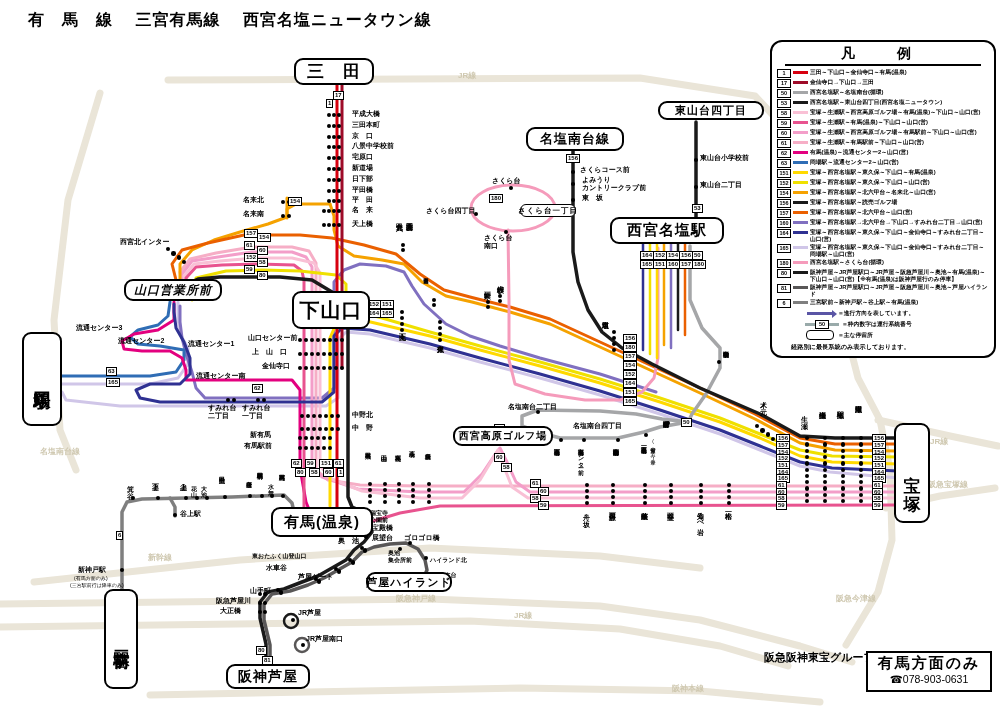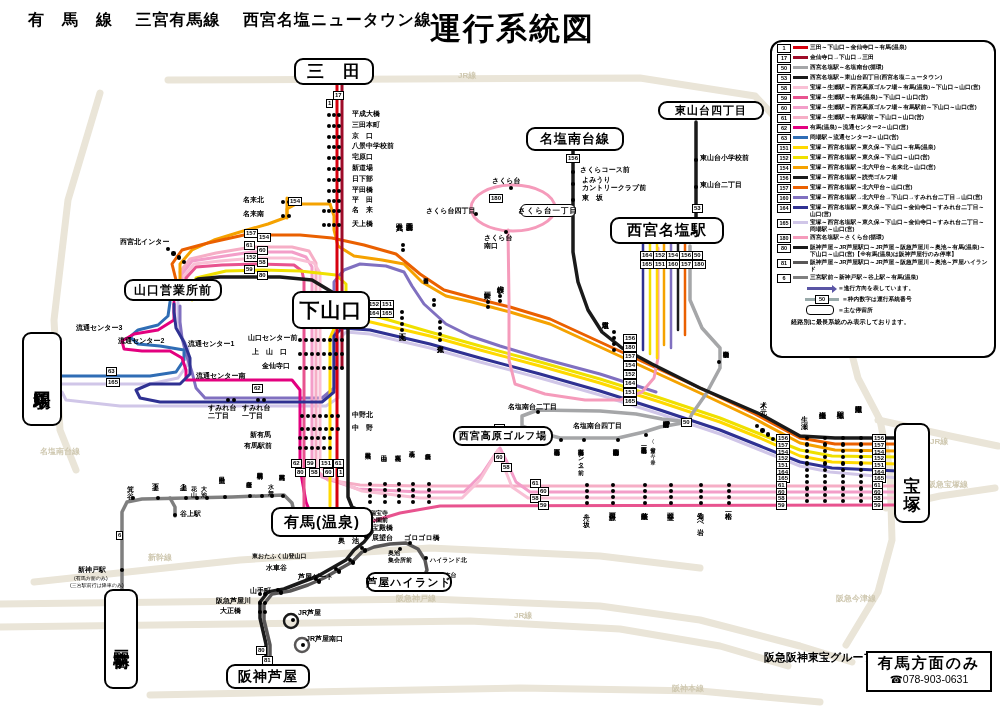--- a/index.html
+++ b/index.html
@@ -46,21 +46,20 @@
   #office-box{position:absolute;left:866px;top:651px;width:126px;height:41px;border:2.5px solid #000;
               box-sizing:border-box;text-align:center;z-index:9;background:#fff}
   #office-box .a{font-size:15px;font-weight:700;line-height:19px;letter-spacing:2px}
   #office-box .b{font-size:10.5px;font-weight:400;line-height:14px}
 </style>
 </head>
 <body>
 
 <div id="page">
   <div class="t1">有　馬　線　 三宮有馬線　 西宮名塩ニュータウン線</div>
-  <div class="tmain">運行系統図</div>
 
   <div id="map">
       <svg width="1000" height="706" viewBox="0 0 1000 706" id="rail-svg">
         <polyline points="168,80 640,78 755,96 798,142 818,214 838,300 858,378 880,420 890,470 892,540 878,592 846,645" fill="none" stroke="#eae5d8" stroke-width="7" stroke-linejoin="round" stroke-linecap="round"></polyline>
         <polyline points="100,93 68,200 54,320 60,430 76,470" fill="none" stroke="#eae5d8" stroke-width="7" stroke-linejoin="round" stroke-linecap="round"></polyline>
         <polyline points="34,582 240,560 430,548 600,556 700,568" fill="none" stroke="#eae5d8" stroke-width="7" stroke-linejoin="round" stroke-linecap="round"></polyline>
         <polyline points="0,604 430,599 600,606 700,620 800,646 852,662" fill="none" stroke="#eae5d8" stroke-width="7" stroke-linejoin="round" stroke-linecap="round"></polyline>
         <polyline points="0,627 470,621 620,629 720,646 788,666" fill="none" stroke="#eae5d8" stroke-width="7" stroke-linejoin="round" stroke-linecap="round"></polyline>
         <polyline points="150,695 520,688 700,691 820,702" fill="none" stroke="#eae5d8" stroke-width="7" stroke-linejoin="round" stroke-linecap="round"></polyline>
         <polyline points="886,508 940,496 995,488" fill="none" stroke="#eae5d8" stroke-width="7" stroke-linejoin="round" stroke-linecap="round"></polyline>
@@ -545,21 +544,21 @@
       <div class="badge" style="left: 872px; top: 488px;">60</div>
       <div class="badge" style="left: 872px; top: 494px;">58</div>
       <div class="badge" style="left: 872px; top: 501px;">59</div>
       <div class="badge" style="left: 116px; top: 531px;">6</div>
       <div class="badge" style="left: 256px; top: 646px;">80</div>
       <div class="badge" style="left: 262px; top: 656px;">81</div>
       <div class="station" style="left: 294px; top: 58px; width: 80px; height: 27px; font-size: 17px;">三　田</div>
       <div class="station" style="left: 658px; top: 101px; width: 106px; height: 19px; font-size: 11px;">東山台四丁目</div>
       <div class="station" style="left: 526px; top: 127px; width: 98px; height: 24px; font-size: 13px;">名塩南台線</div>
       <div class="station" style="left: 610px; top: 217px; width: 114px; height: 27px; font-size: 15px;">西宮名塩駅</div>
-      <div class="station" style="left: 124px; top: 279px; width: 98px; height: 22px; font-size: 12px;">山口営業所前</div>
+      <div class="station" style="left: 124px; top: 279px; width: 98px; height: 22px; font-size: 12px; font-style: italic;">山口営業所前</div>
       <div class="station" style="left: 292px; top: 291px; width: 78px; height: 38px; font-size: 20px;">下山口</div>
       <div class="station v" style="left: 22px; top: 332px; width: 40px; height: 94px; font-size: 17px;">岡場駅</div>
       <div class="station" style="left: 271px; top: 507px; width: 102px; height: 30px; font-size: 15px;">有馬(温泉)</div>
       <div class="station" style="left: 453px; top: 426px; width: 100px; height: 20px; font-size: 10px;">西宮高原ゴルフ場</div>
       <div class="station thin" style="left: 520px; top: 204px; width: 56px; height: 13px; font-size: 7.5px;">さくら台一丁目</div>
       <div class="station" style="left: 366px; top: 572px; width: 86px; height: 20px; font-size: 11px;">芦屋ハイランド</div>
       <div class="station" style="left: 226px; top: 664px; width: 84px; height: 25px; font-size: 14px;">阪神芦屋</div>
       <div class="station v" style="left: 104px; top: 589px; width: 34px; height: 100px; font-size: 16px;">三宮駅前</div>
       <div class="station v" style="left: 894px; top: 423px; width: 36px; height: 100px; font-size: 17px;">宝　塚</div>
       <div class="ghostlbl" style="left: 458px; top: 70px;">JR線</div>
@@ -567,20 +566,21 @@
       <div class="ghostlbl" style="left: 148px; top: 552px;">新幹線</div>
       <div class="ghostlbl" style="left: 396px; top: 593px;">阪急神戸線</div>
       <div class="ghostlbl" style="left: 514px; top: 610px;">JR線</div>
       <div class="ghostlbl" style="left: 672px; top: 683px;">阪神本線</div>
       <div class="ghostlbl" style="left: 836px; top: 593px;">阪急今津線</div>
       <div class="ghostlbl" style="left: 928px; top: 479px;">阪急宝塚線</div>
       <div class="ghostlbl" style="left: 930px; top: 436px;">JR線</div>
     </div>
 
   <div id="legend">
+    <div class="leg-title">凡　例</div>
     <div id="legend-rows">
         <div class="leg-row">
           <span class="leg-badge">1</span>
           <span class="leg-chip" style="background: rgb(215, 0, 15);"></span>
           <span class="leg-text">三田～下山口～金仙寺口～有馬(温泉)</span>
         </div>
         <div class="leg-row">
           <span class="leg-badge">17</span>
           <span class="leg-chip" style="background: rgb(158, 11, 40);"></span>
           <span class="leg-text">金仙寺口→下山口→三田</span>

